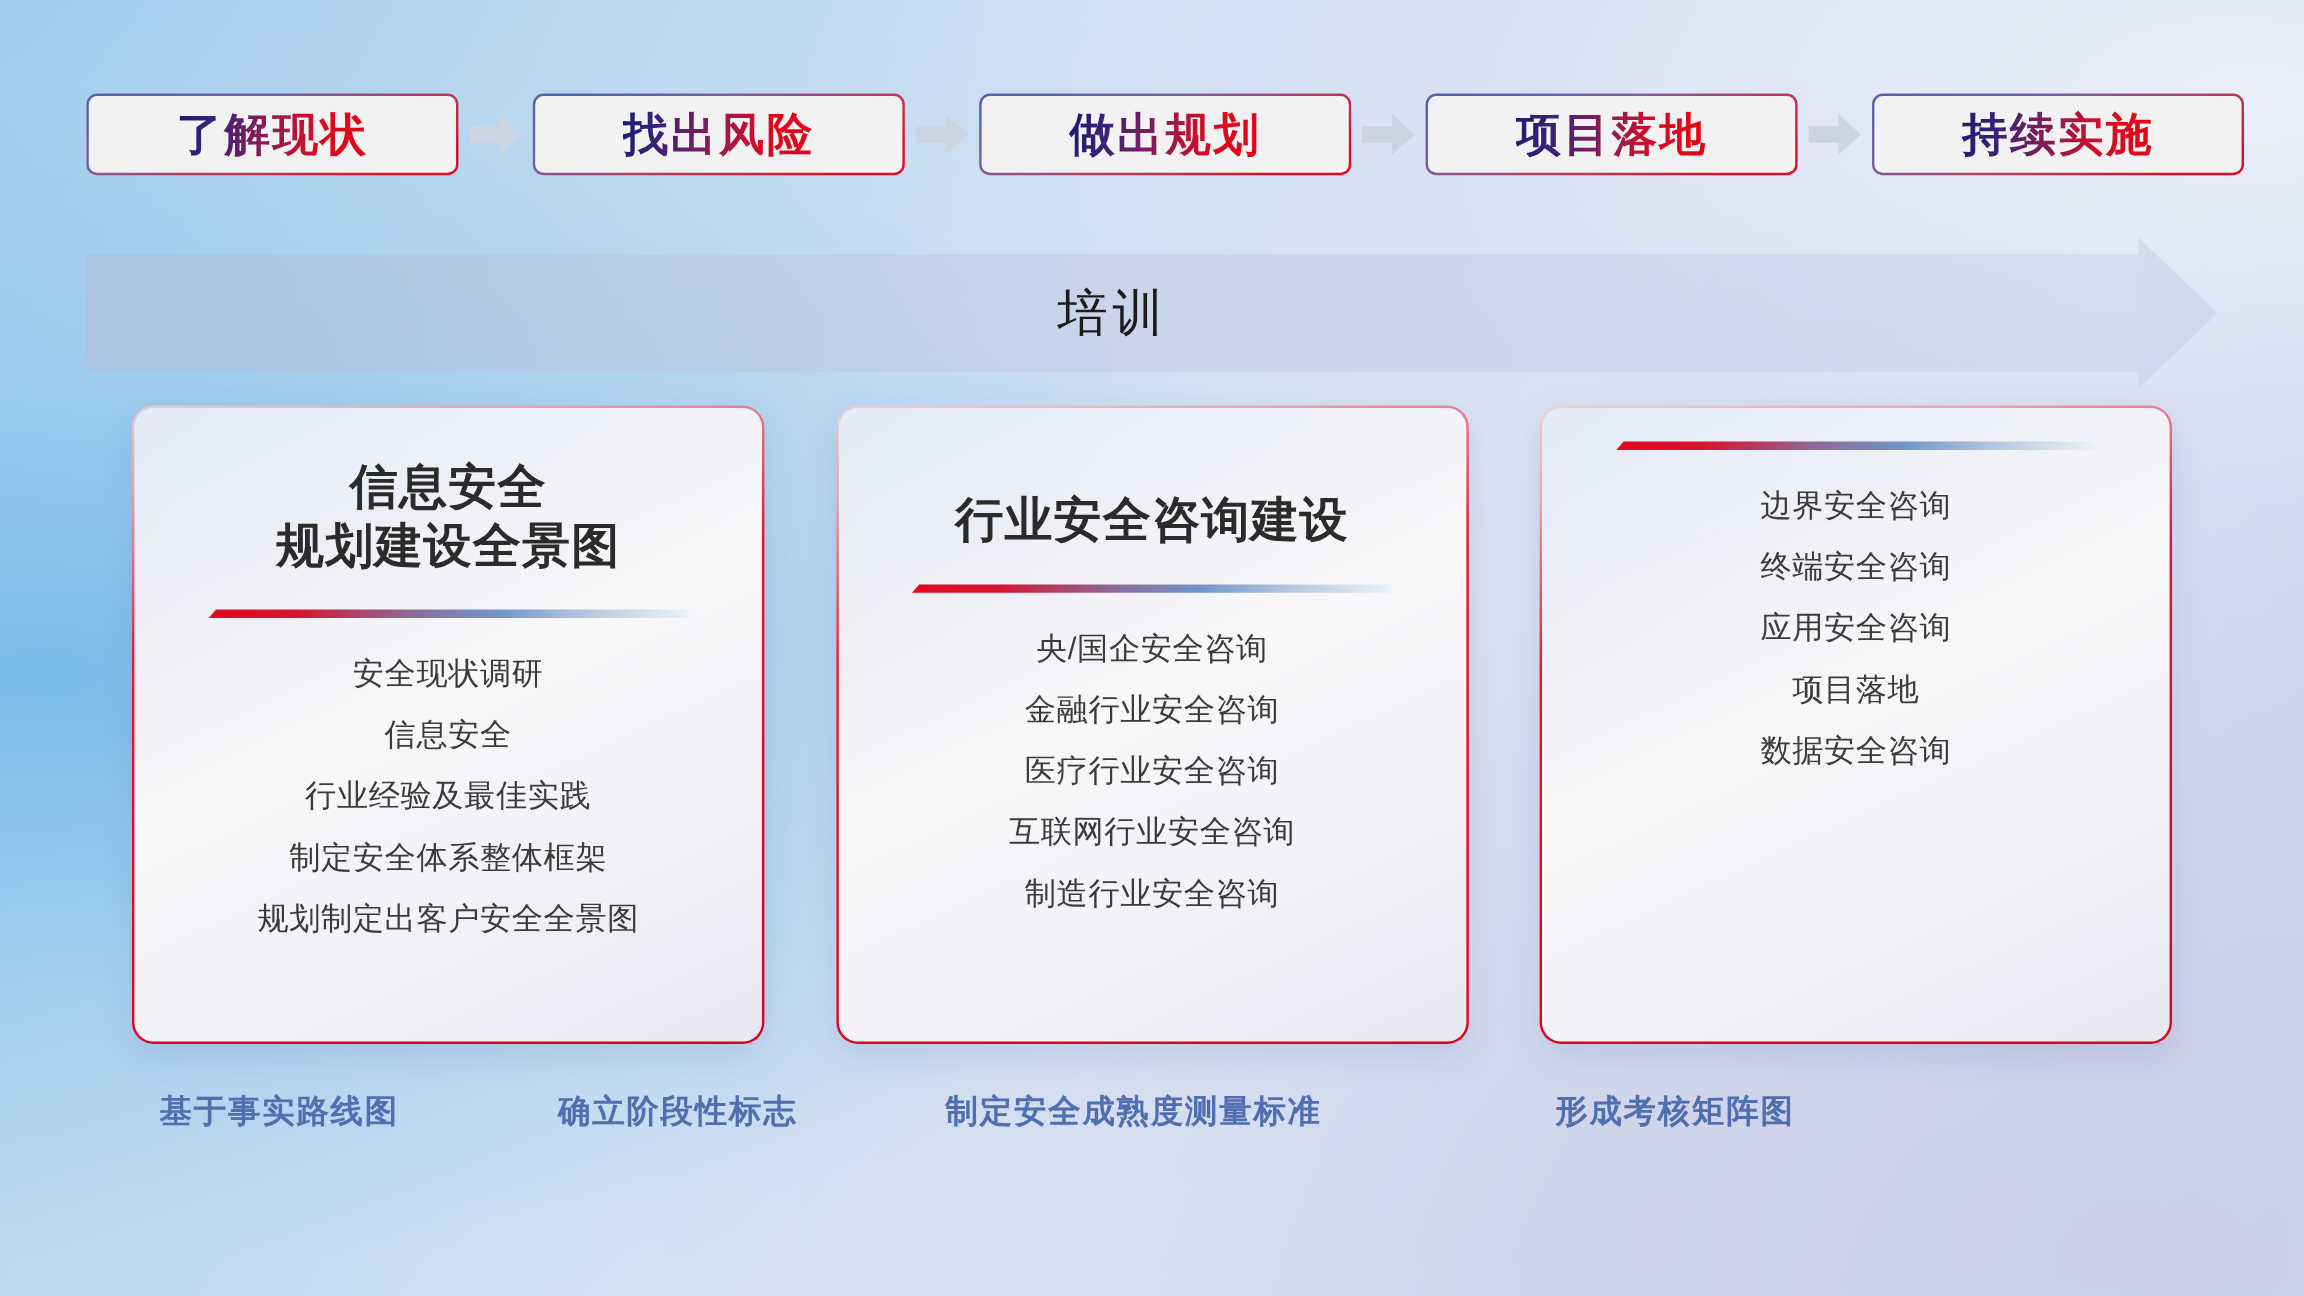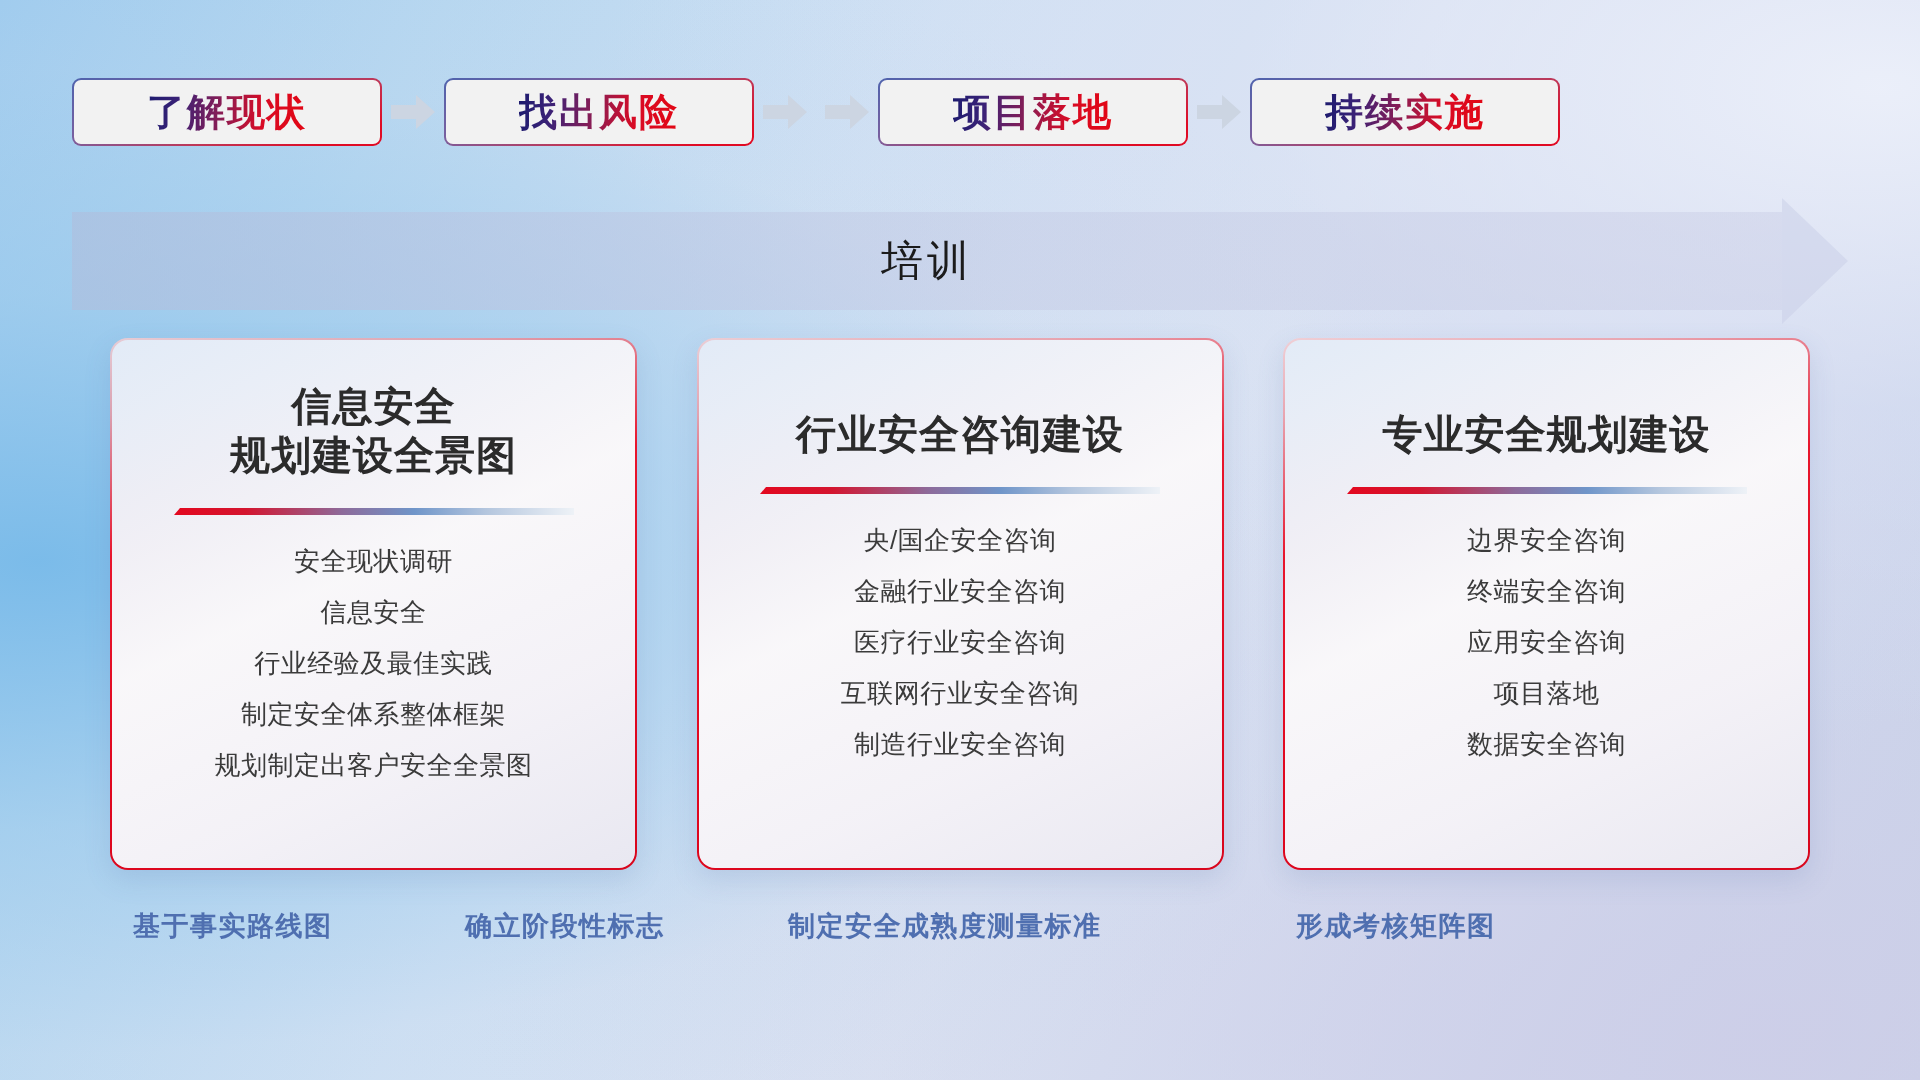--- a/index.html
+++ b/index.html
@@ -221,20 +221,25 @@
       <div class="step-inner">
         <span class="step-label">找出风险</span>
       </div>
     </div>
     <div class="step-arrow">
       <svg width="44" height="34" viewBox="0 0 44 34">
           <path d="M0 10 H25 V0 L44 17 L25 34 V24 H0 Z" fill="#ccd5e2"></path>
         </svg>
     </div>
 
+    <div class="step-box">
+      <div class="step-inner">
+        <span class="step-label">做出规划</span>
+      </div>
+    </div>
     <div class="step-arrow">
       <svg width="44" height="34" viewBox="0 0 44 34">
           <path d="M0 10 H25 V0 L44 17 L25 34 V24 H0 Z" fill="#ccd5e2"></path>
         </svg>
     </div>
 
     <div class="step-box">
       <div class="step-inner">
         <span class="step-label">项目落地</span>
       </div>
@@ -312,21 +317,20 @@
           <li>金融行业安全咨询</li>
           <li>医疗行业安全咨询</li>
           <li>互联网行业安全咨询</li>
           <li>制造行业安全咨询</li>
         </ul>
       </div>
     </div>
 
     <div class="card">
       <div class="card-inner">
-        <div class="card-title single">专业安全规划建设</div>
         <div class="divider">
           <svg width="400" height="12" viewBox="0 0 400 12">
             <defs>
               <linearGradient id="dg3" x1="0" y1="0" x2="1" y2="0">
                 <stop offset="0%" stop-color="#e3081f"></stop>
                 <stop offset="18%" stop-color="#d4152f"></stop>
                 <stop offset="42%" stop-color="#8d6a9a"></stop>
                 <stop offset="60%" stop-color="#6f95c9"></stop>
                 <stop offset="78%" stop-color="#b4c6de"></stop>
                 <stop offset="100%" stop-color="#eef2f7"></stop>

